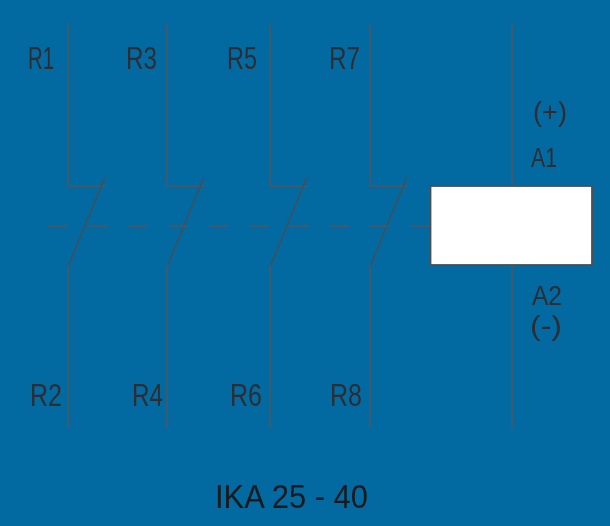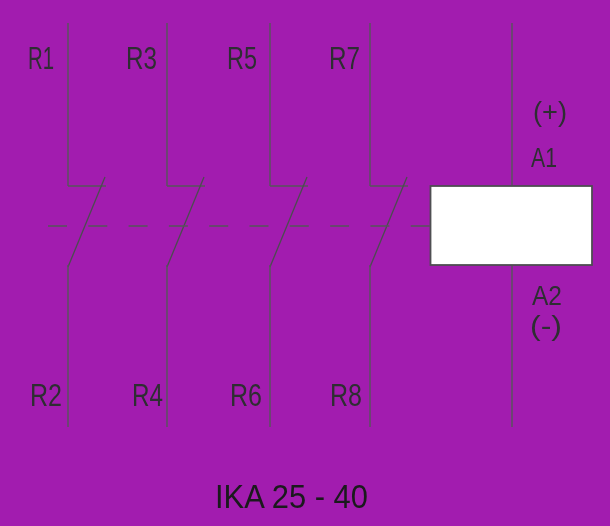--- a/index.html
+++ b/index.html
@@ -1,16 +1,16 @@
 <!DOCTYPE html>
 <html><head>
 <meta charset="utf-8">
 <style>
   html,body{margin:0;padding:0;background:#ffffff;}
-  .page{position:relative;width:610px;height:526px;background:#a21caf;overflow:hidden;}
+  .page{position:relative;width:610px;height:526px;background:#0369a1;overflow:hidden;}
   svg{display:block;}
   .lead{stroke:#56565a;stroke-width:1.4;fill:none;}
   .stub{stroke:#56565a;stroke-width:1.3;fill:none;}
   .blade{stroke:#4c4c50;stroke-width:1.3;fill:none;}
   .linkage{stroke:#56565a;stroke-width:1.5;fill:none;stroke-dasharray:19 21.3;}
   .coilbox{fill:#ffffff;stroke:#4e4e52;stroke-width:1.8;}
   text{font-family:"Liberation Sans","DejaVu Sans",sans-serif;fill:#2e2e32;}
   .lbl{font-size:31px;}
   .coil-lbl{font-size:28px;}
   .caption{font-size:34px;fill:#1a1a1c;}

